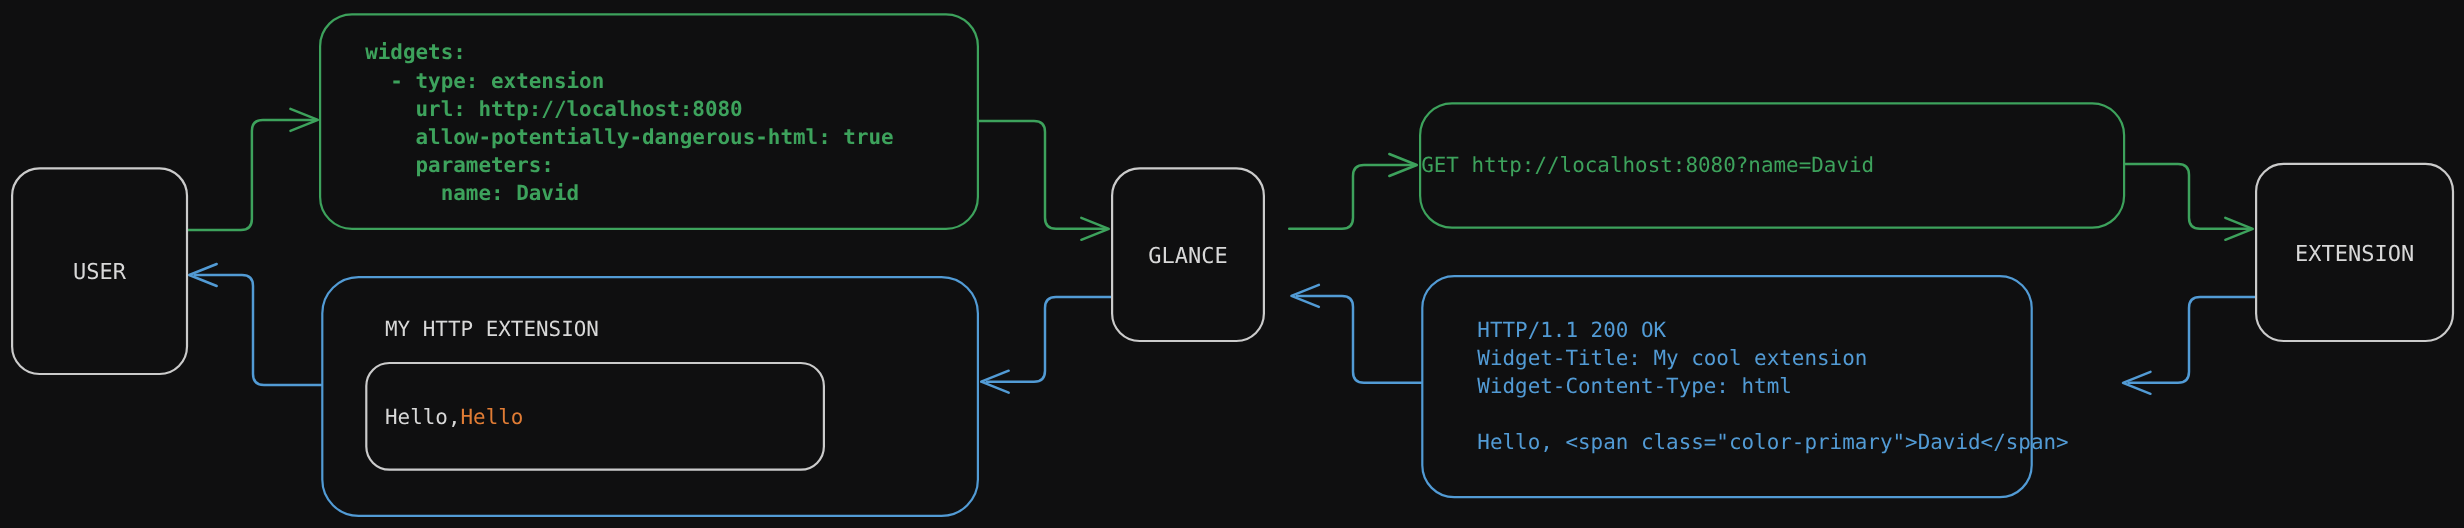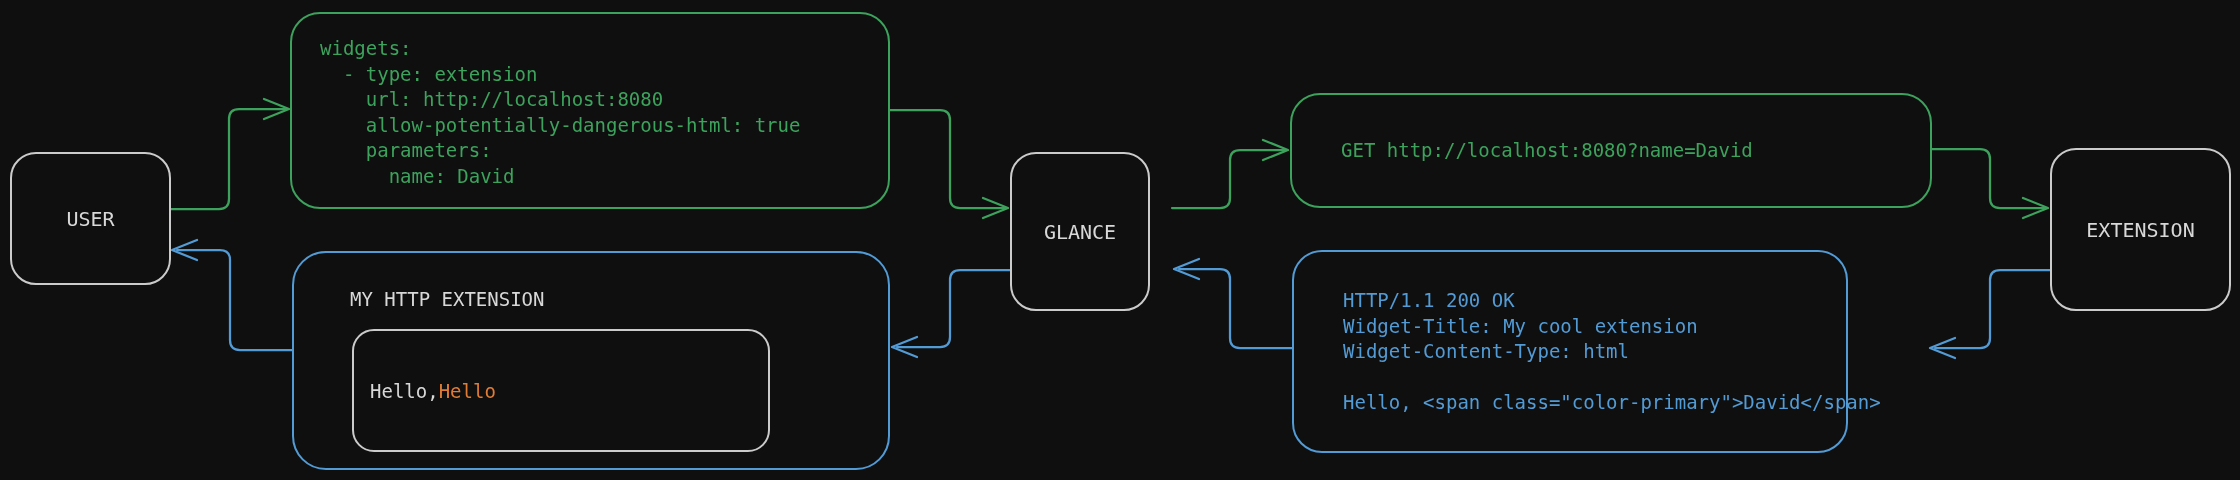--- a/index.html
+++ b/index.html
@@ -19,37 +19,37 @@
   svg.wires{position:absolute;left:0;top:0;width:2240px;height:480px;}
   .wire{fill:none;stroke-width:2.25;stroke-linecap:round;stroke-linejoin:round;}
   .wire.green{stroke:var(--request-green);}
   .wire.blue{stroke:var(--response-blue);}
   .box{position:absolute;border:2px solid;border-radius:30px;box-sizing:border-box;background:transparent;}
   .node{
     border-color:var(--neutral-border);color:var(--text-light);
     display:flex;align-items:center;justify-content:center;
     font-size:20px;border-radius:26px;
   }
-  #user-node{left:10px;top:152px;width:161px;height:133px;align-items:center;}
+  #user-node{left:10px;top:152px;width:161px;height:189px;align-items:center;}
   #glance-node{left:1010px;top:152px;width:140px;height:159px;}
   #extension-node{left:2050px;top:148px;width:181px;height:163px;text-align:right;}
   .code{font-family:inherit;font-size:19px;line-height:25.5px;white-space:pre;margin:0;}
   #config-box{left:290px;top:12px;width:600px;height:197px;border-color:var(--request-green);color:var(--request-green);}
-  #config-box .code{position:absolute;left:28px;top:22px;}
+  #config-box .code{position:absolute;left:40px;top:22px;font-weight:bold;}
   #request-box{left:1290px;top:93px;width:642px;height:115px;border-color:var(--request-green);color:var(--request-green);display:flex;align-items:center;}
-  #request-box .code{padding-left:49px;}
+  #request-box .code{}
   #response-box{left:1292px;top:250px;width:556px;height:203px;border-color:var(--response-blue);color:var(--response-blue);}
   #response-box .code{position:absolute;left:49px;top:36px;}
   #widget-box{left:292px;top:251px;width:598px;height:219px;border-color:var(--response-blue);border-radius:34px;}
   #widget-title{position:absolute;left:56px;top:34px;font-size:19px;line-height:25.5px;color:var(--text-light);}
   #hello-box{
-    position:absolute;left:38px;top:76px;width:418px;height:123px;
+    position:absolute;left:38px;top:76px;width:418px;height:99px;
     border:2px solid var(--neutral-border);border-radius:22px;box-sizing:border-box;
     display:flex;align-items:center;padding-left:16px;
-    font-size:19px;color:var(--text-light);margin-left:20px;
+    font-size:19px;color:var(--text-light);
   }
   .name{color:var(--name-orange);}
 </style>
 </head>
 <body>
 
 <div class="stage">
 
   <svg class="wires" viewBox="0 0 2240 480" aria-hidden="true">
 

